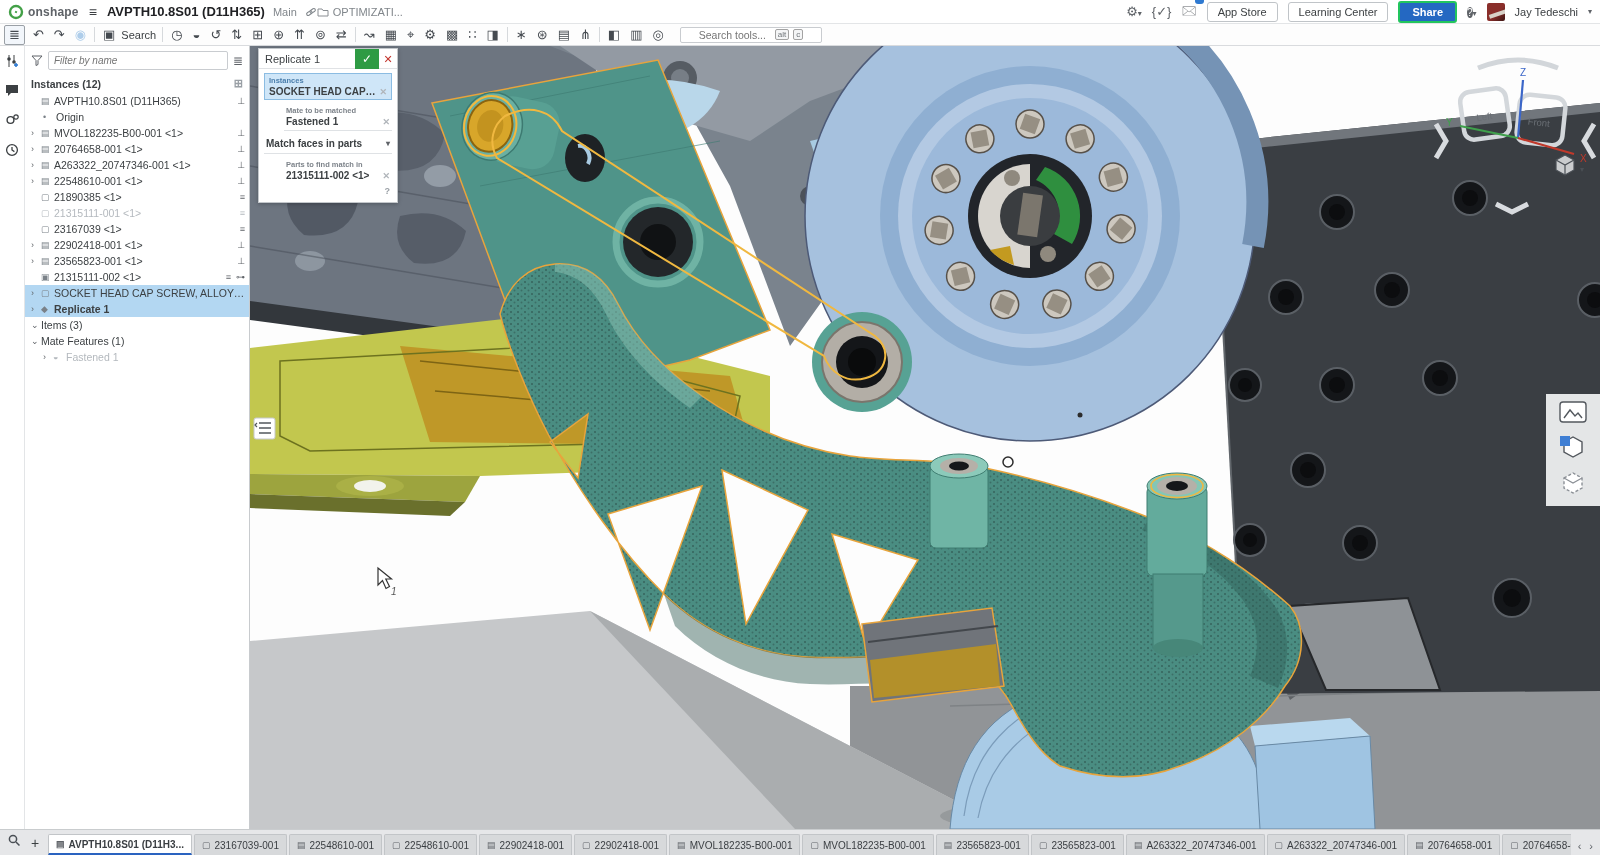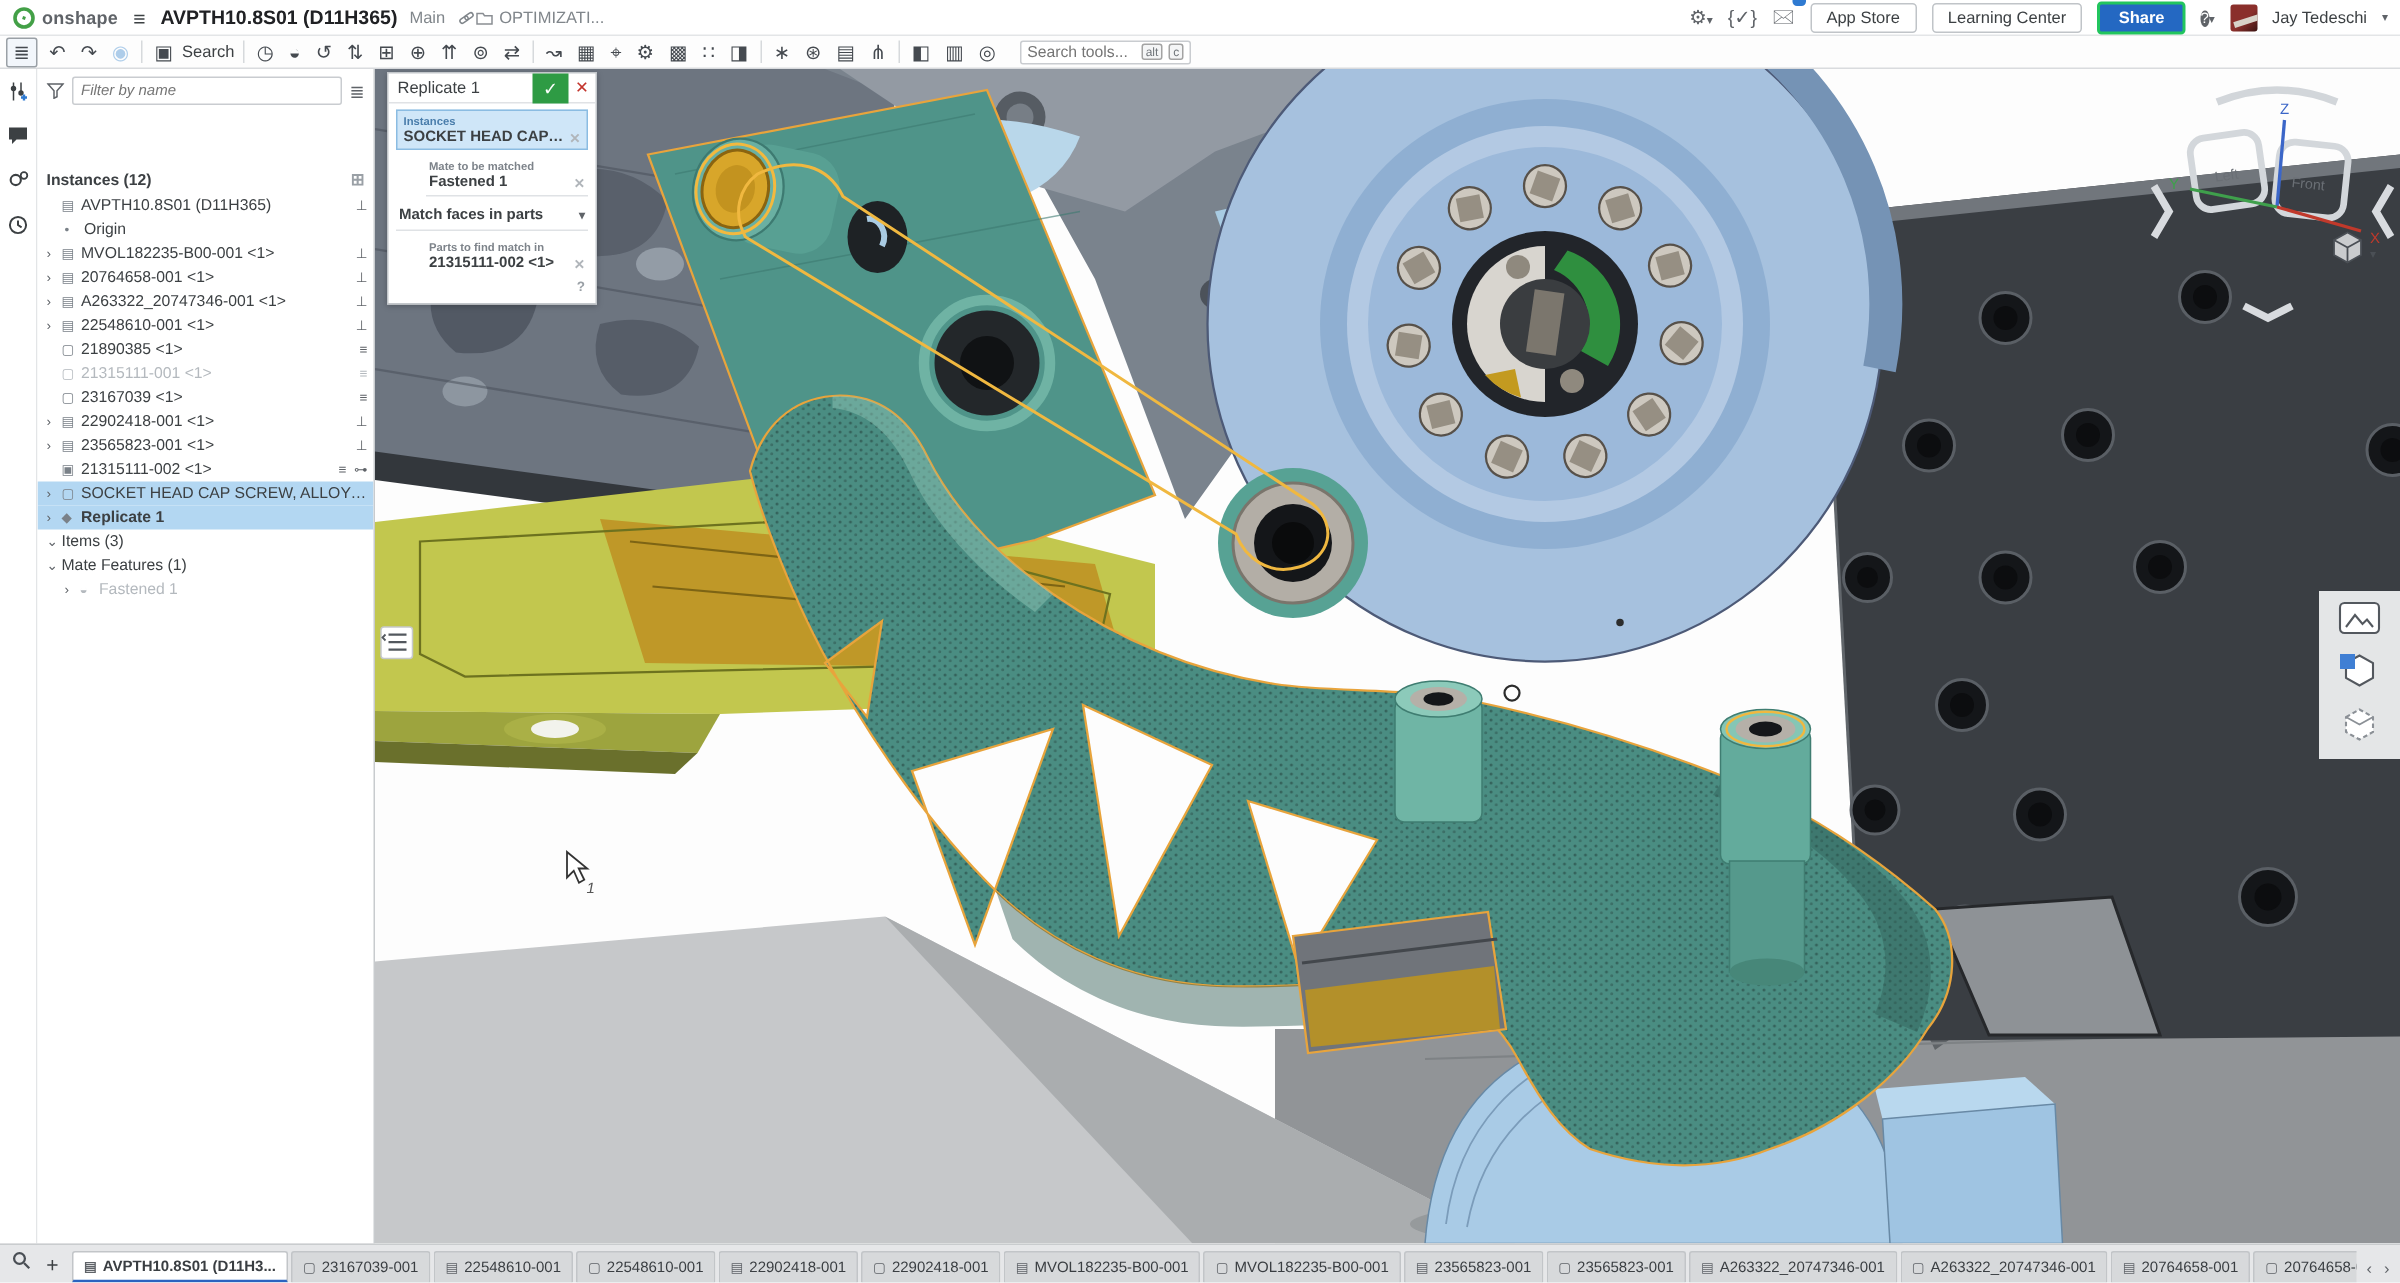--- a/index.html
+++ b/index.html
@@ -23,34 +23,34 @@
   .user-name { font-size:11px; color:#3c4043; }
   .q-circle { width:14px; height:14px; border-radius:50%; background:#5f6368; color:#fff; font-size:10px; line-height:14px; text-align:center; }
 
   
   #toolbar { position:absolute; left:0; top:24px; width:1600px; height:22px; background:#fdfdfd; border-bottom:1px solid #d9dbde; display:flex; align-items:center; padding:0 4px; gap:6px; z-index:40; }
   .tool-ico { font-size:13px; color:#454a50; line-height:18px; cursor:pointer; padding:0 2px; }
   .tool-ico.boxed { border:1px solid #9aa0a6; border-radius:2px; padding:0 4px; background:#f2f6fb; }
   .tool-ico.disabled { color:#aecdea; }
   .tsep { width:1px; height:15px; background:#d6d9dc; }
   .insert-btn { display:flex; align-items:center; gap:4px; font-size:11px; color:#3c4043; cursor:pointer; }
-  .search-tools { display:flex; align-items:center; gap:4px; border:1px solid #c9ccd0; border-radius:2px; background:#fff; padding:1px 4px; margin-left:8px; }
+  .search-tools { display:flex; align-items:center; gap:4px; border:1px solid #c9ccd0; border-radius:2px; background:#fff; padding:1px 18px; margin-left:8px; }
   .search-tools input { border:none; outline:none; font-size:10.5px; width:72px; color:#3c4043; font-family:inherit; }
   .kbd { font-size:8px; color:#70757a; border:1px solid #a3a3a3; border-radius:2px; padding:0 2px; background:#f4f5f6; }
 
   
   #leftstrip { position:absolute; left:0; top:46px; width:25px; bottom:26px; background:#fff; border-right:1px solid #e3e5e7; display:flex; flex-direction:column; align-items:center; padding-top:8px; gap:16px; z-index:30; }
   #leftstrip svg { cursor:pointer; }
 
   
   #panel { position:absolute; left:25px; top:46px; width:225px; bottom:26px; background:#fff; border-right:1px solid #c8cbce; z-index:30; overflow:hidden; }
   .filter-row { display:flex; align-items:center; gap:5px; padding:5px 6px 4px 6px; }
   .filter-input { flex:1; border:1px solid #c9ccd0; border-radius:2px; font-size:10px; font-style:italic; color:#9aa0a6; padding:3px 5px; outline:none; font-family:inherit; }
   .list-ico { color:#5f6368; font-size:12px; cursor:pointer; }
-  .inst-header { display:flex; align-items:center; font-size:10.5px; font-weight:bold; color:#3c4043; padding:3px 6px;margin-top:36px; }
+  .inst-header { display:flex; align-items:center; font-size:10.5px; font-weight:bold; color:#3c4043; padding:3px 6px; }
   .inst-header .hdr-ico { margin-left:auto; color:#9aa0a6; font-size:11px; }
   .trow { display:flex; align-items:center; height:16px; font-size:10.5px; color:#3c4043; padding-left:6px; padding-right:4px; cursor:pointer; white-space:nowrap; }
   .trow .chev { width:10px; font-size:9px; color:#5f6368; flex:none; }
   .trow .nico { width:13px; font-size:9px; color:#7a8188; flex:none; }
   .trow .lbl { overflow:hidden; text-overflow:ellipsis; flex:1; }
   .trow .ric { margin-left:auto; font-size:9px; color:#5f6368; flex:none; padding-left:3px; }
   .trow.gray, .trow.gray .nico, .trow.gray .ric { color:#b4b9be; }
   .trow.sel { background:#b3d7f2; }
   .trow.bold .lbl { font-weight:bold; }
   .trow.indent1 { padding-left:18px; }

